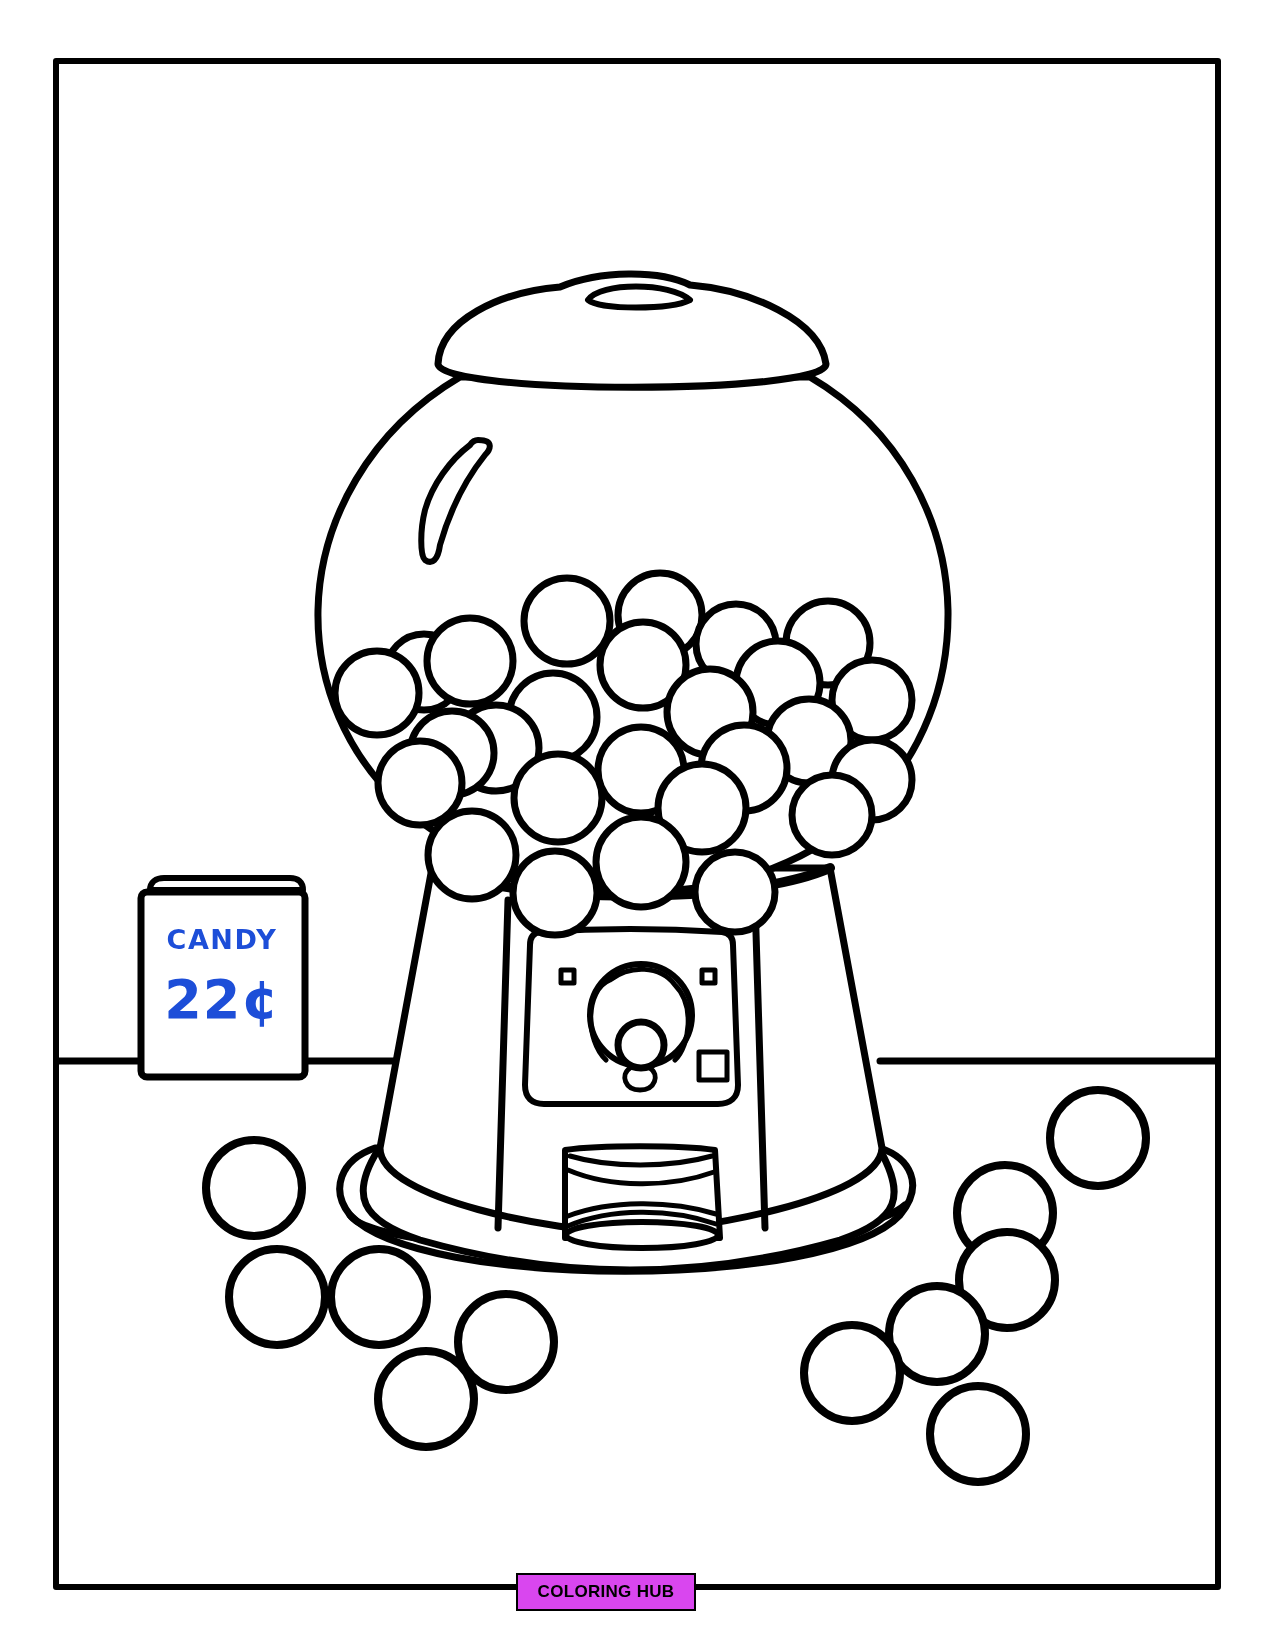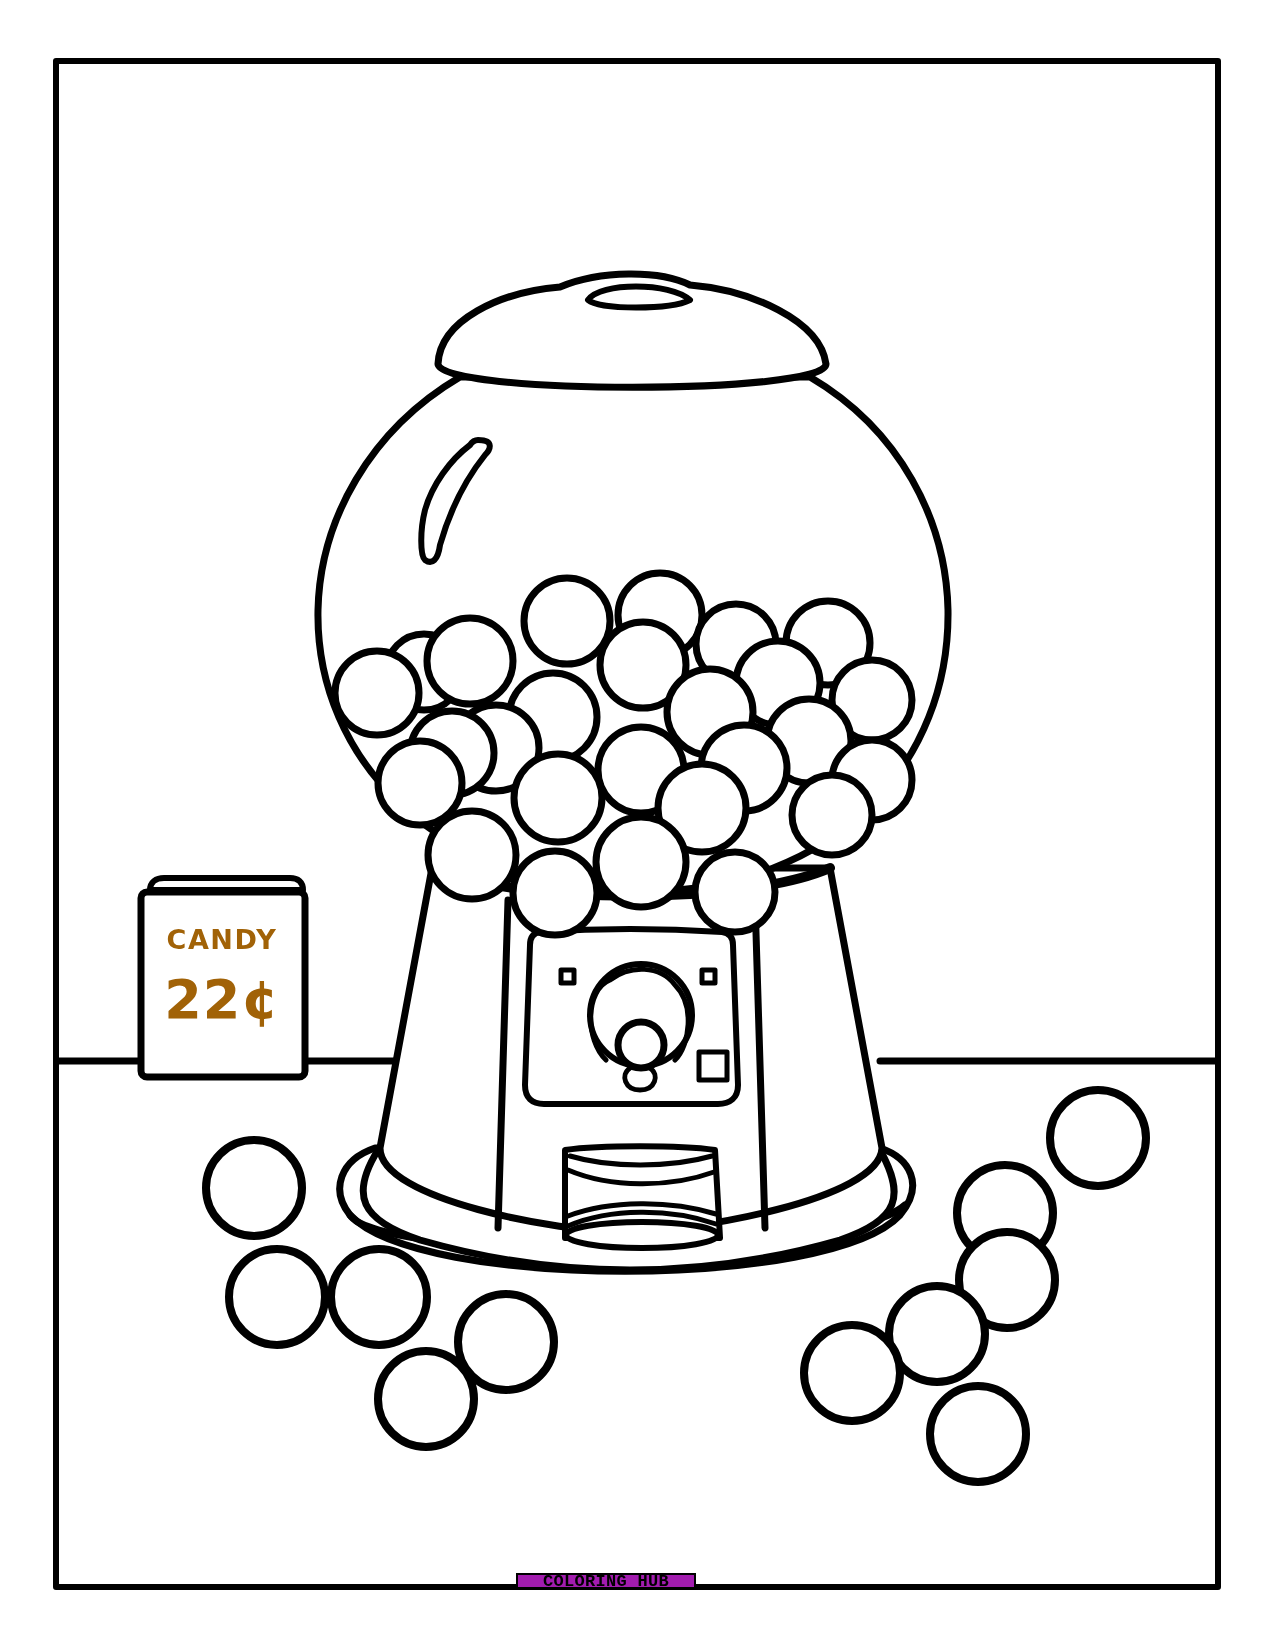--- a/index.html
+++ b/index.html
@@ -1,21 +1,21 @@
 <!DOCTYPE html>
 <html><head>
   <meta charset="utf-8">
   <style>
     html, body { margin: 0; padding: 0; background: #ffffff; }
     body { width: 1275px; height: 1650px; position: relative; overflow: hidden; font-family: "DejaVu Sans", sans-serif; }
     .art { position: absolute; left: 0; top: 0; width: 1275px; height: 1650px; }
-    .sign-text { position: absolute; left: 138px; width: 168px; text-align: center; font-family: "DejaVu Sans", sans-serif; font-weight: bold; color: #a16207; }
+    .sign-text { position: absolute; left: 138px; width: 168px; text-align: center; font-family: "DejaVu Sans", sans-serif; font-weight: bold; color: #1d4ed8; }
     .sign-title { top: 924px; font-size: 27px; letter-spacing: 1.5px; }
     .sign-price { top: 968px; font-size: 54px; letter-spacing: 1px; }
-    .brand { position: absolute; left: 516px; top: 1573px; width: 180px; height: 16px; background: #a21caf; border: 2px solid #000; box-sizing: border-box; display: flex; align-items: center; justify-content: center; font-family: Liberation Mono, monospace; font-weight: bold; font-size: 17px; color: #000; letter-spacing: 0.3px; }
+    .brand { position: absolute; left: 516px; top: 1573px; width: 180px; height: 38px; background: #d946ef; border: 2px solid #000; box-sizing: border-box; display: flex; align-items: center; justify-content: center; font-family: Liberation Sans, sans-serif; font-weight: bold; font-size: 17px; color: #000; letter-spacing: 0.3px; }
   </style>
 </head>
 <body>
 
 <svg class="art" viewBox="0 0 1275 1650" xmlns="http://www.w3.org/2000/svg" fill="#fff" stroke="#000" stroke-width="7" stroke-linejoin="round" stroke-linecap="round">
 
   <rect x="56" y="61" width="1162" height="1526" stroke-width="6"></rect>
 
   <g>
     <line x1="59" y1="1061" x2="140" y2="1061"></line>

